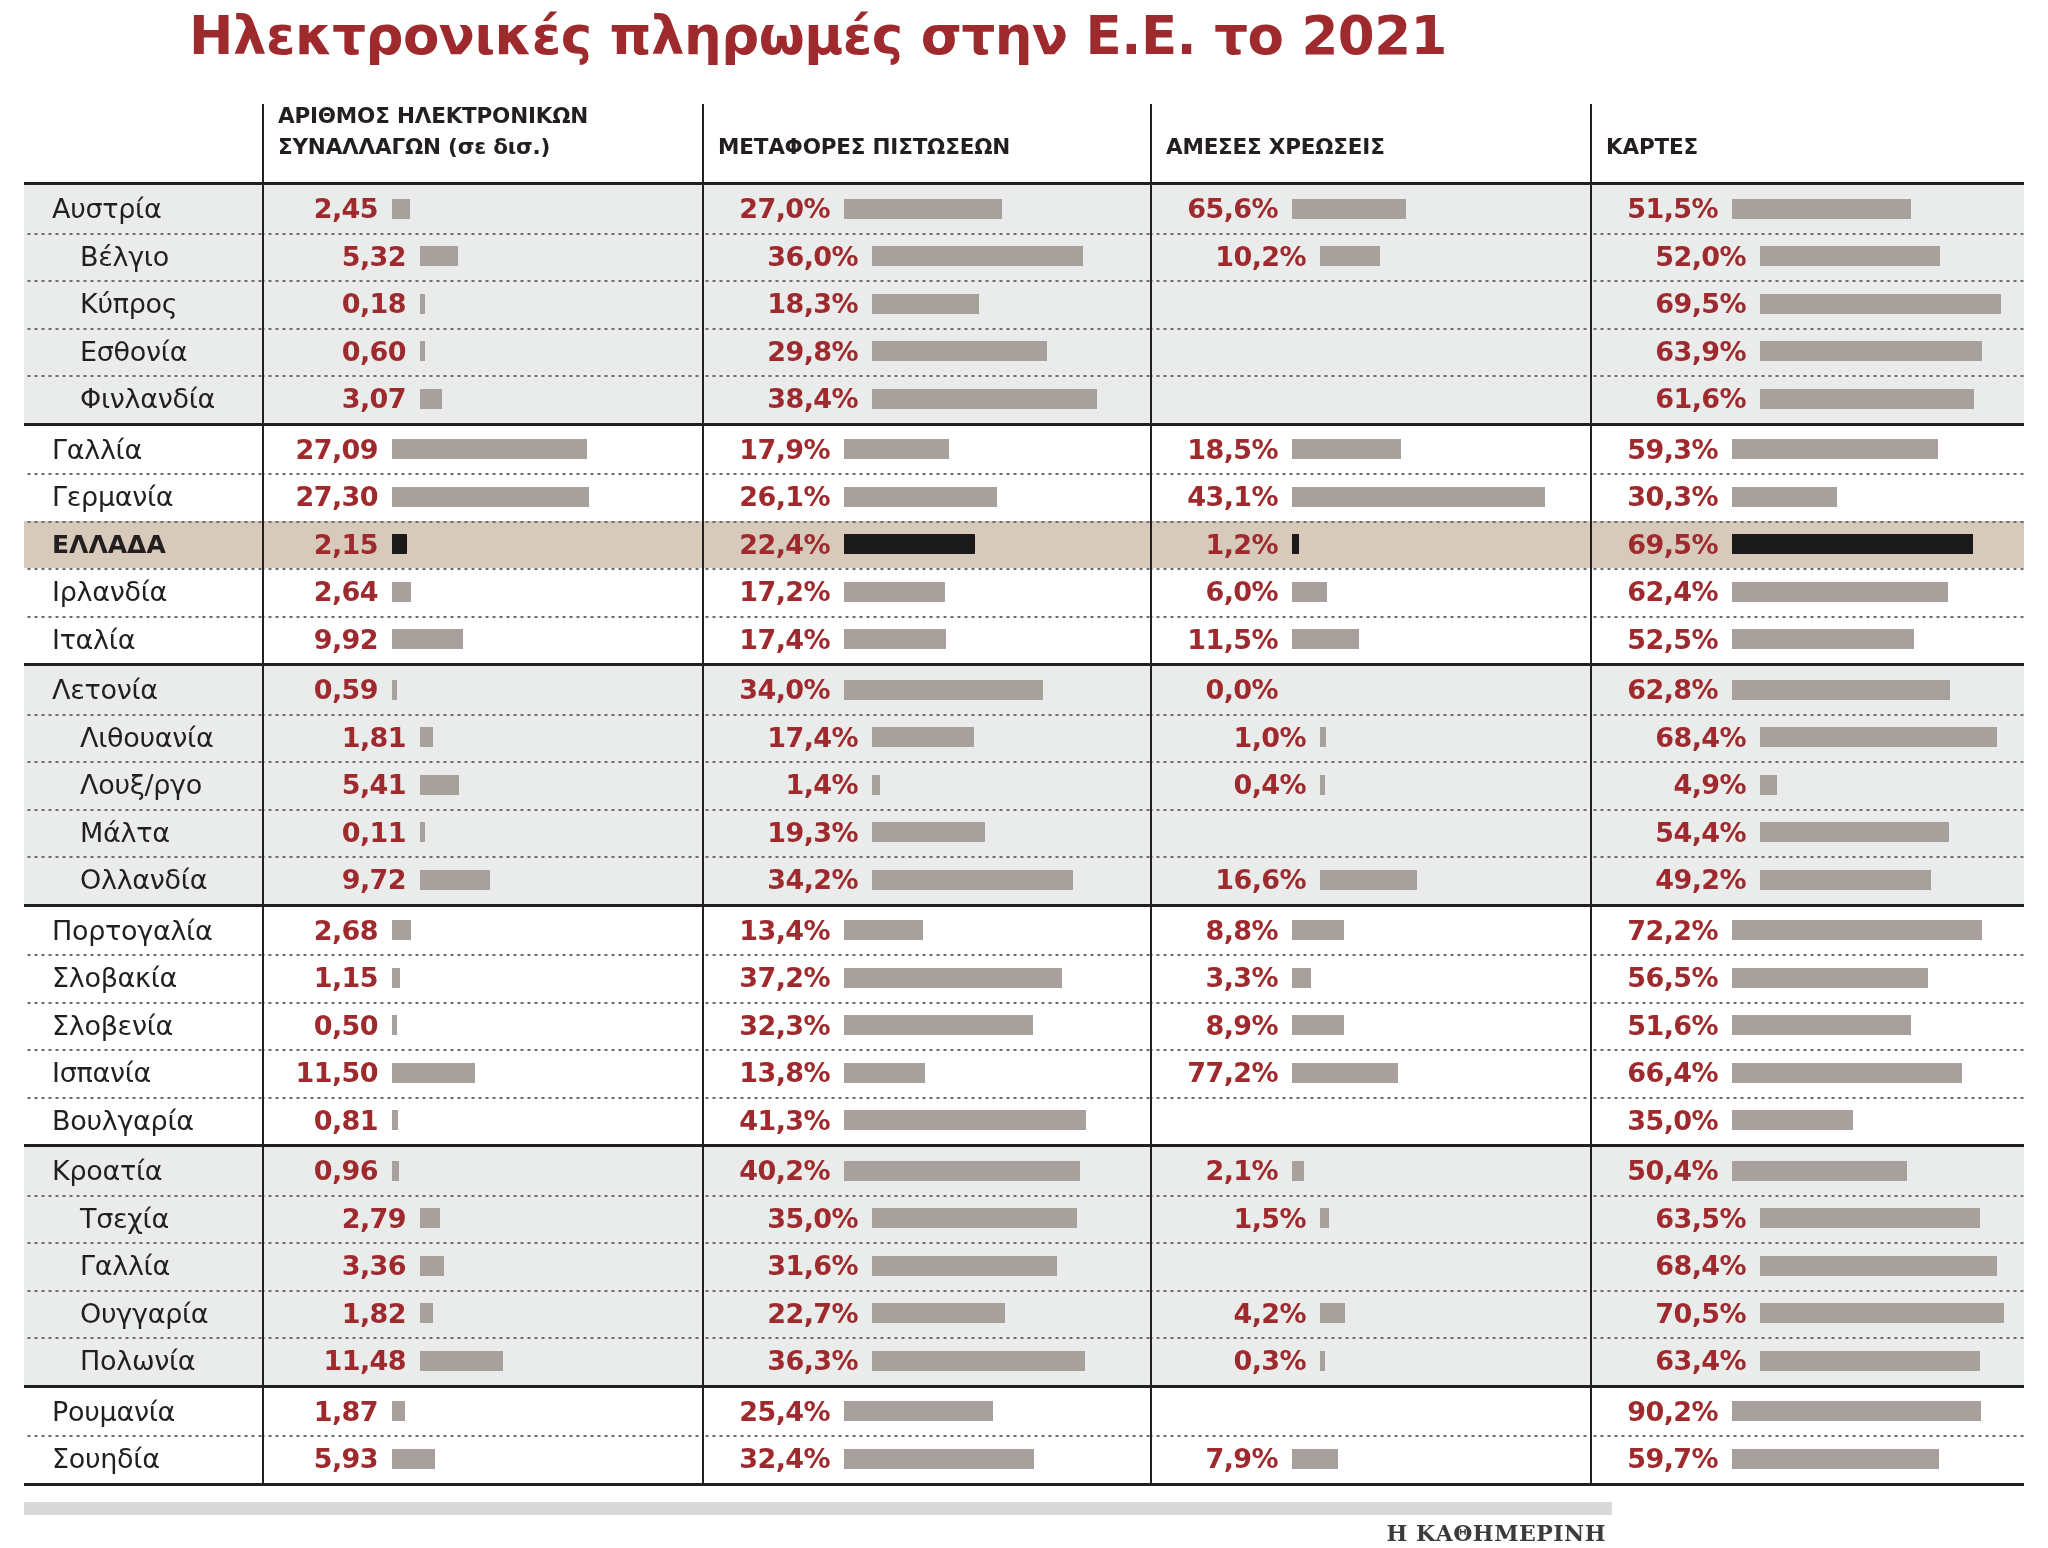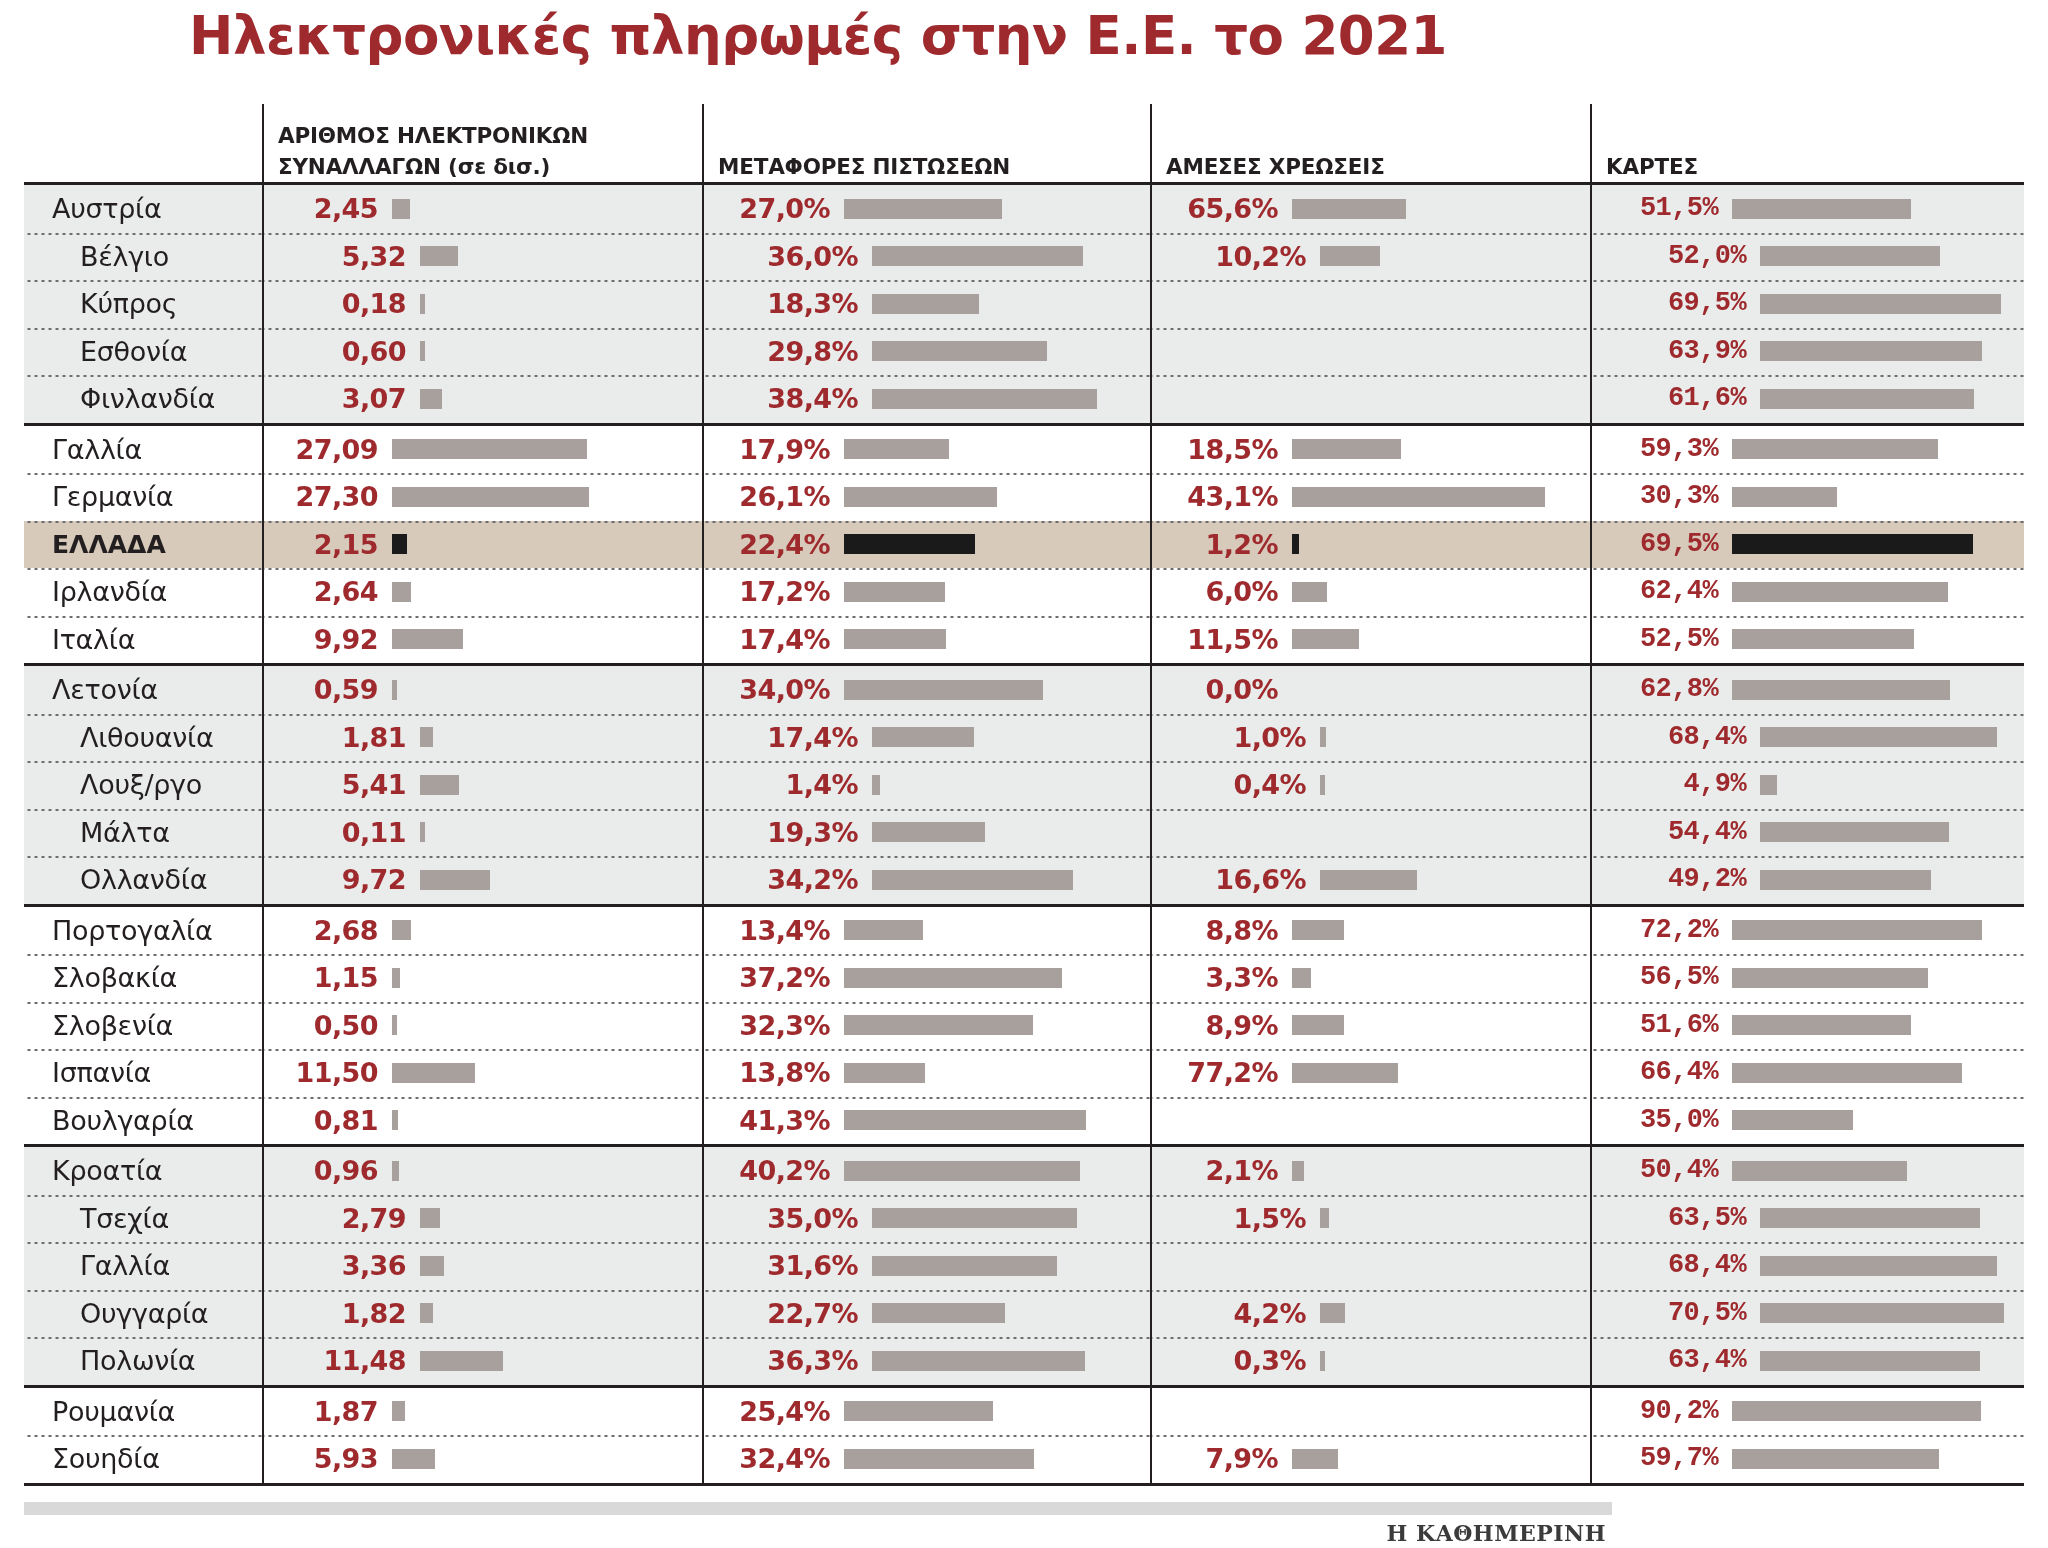--- a/index.html
+++ b/index.html
@@ -47,21 +47,21 @@
   col.c-country { width: 238px; }
   col.c-tx      { width: 440px; }
   col.c-ct      { width: 448px; }
   col.c-dd      { width: 440px; }
   col.c-cards   { width: 434px; }
 
   
   thead th {
     vertical-align: bottom;
     text-align: left;
-    padding: 0 0 0 0;
+    padding: 0 0 20px 0;
     height: 94px;
     font-weight: normal;
     background: #ffffff;
   }
   .hd-inner {
     font-family: "DejaVu Sans", "Liberation Sans", sans-serif;
     font-weight: bold;
     font-size: 21.5px;
     letter-spacing: -0.2px;
     color: #231f20;
@@ -147,21 +147,21 @@
     font-size: 27px;
     color: #9e2a2e;
     text-align: right;
     flex: 0 0 auto;
     letter-spacing: -0.6px;
     line-height: 1;
   }
   .cell.tx .val    { width: 100px; }
   .cell.ct .val    { width: 112px; }
   .cell.dd .val    { width: 112px; }
-  .cell.cards .val { width: 112px; font-family: Liberation Mono, monospace; }
+  .cell.cards .val { width: 112px; }
 
   .bar {
     height: 20px;
     background: #a8a09d;
     margin-left: 14px;
     flex: 0 0 auto;
   }
   tr.hl .bar { background: #1a1a1a; }
 
   

